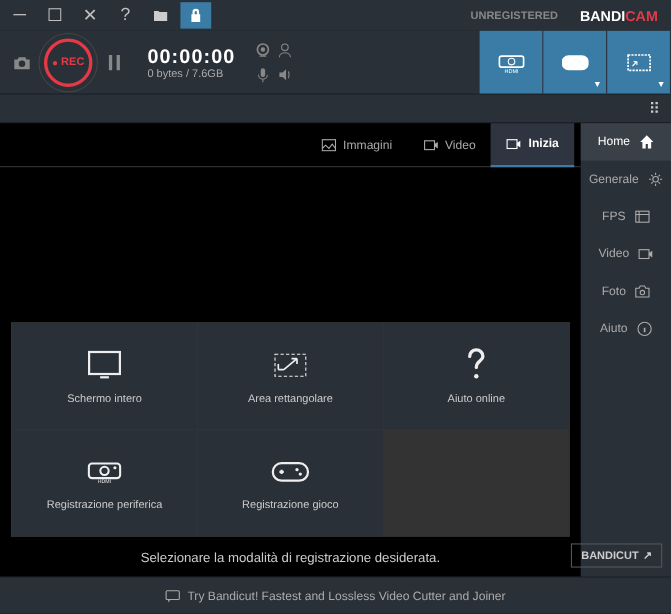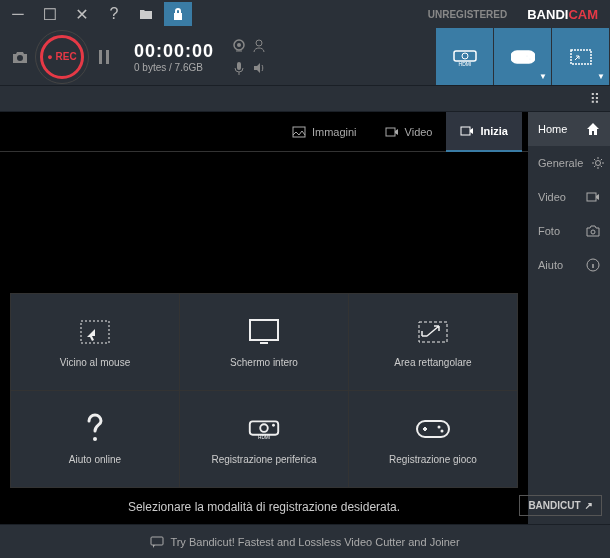--- a/index.html
+++ b/index.html
@@ -29,21 +29,21 @@
 .mode-tab { width: 58px; display: flex; align-items: center; justify-content: center; background: #3a7ca5; border-right: 1px solid #2a3038; cursor: pointer; }
 .mode-tab.has-drop { position: relative; }
 .mode-drop { position: absolute; right: 4px; bottom: 4px; font-size: 8px; color: #fff; }
 
 .subheader { height: 26px; background: #2a3038; display: flex; align-items: center; justify-content: flex-end; padding: 0 10px; font-size: 11px; color: #ccc; border-bottom: 1px solid #1a1f26; }
 .subheader .squares { margin-left: 6px; font-size: 14px; }
 
 .main { display: flex; height: 412px; }
 .content { flex: 1; background: #000000; display: flex; flex-direction: column; justify-content: space-between; }
 .sidebar { width: 82px; background: #2a3038; display: flex; flex-direction: column; }
-.side-item { height: 34px; display: flex; align-items: center; justify-content: space-between; gap: 8px; padding: 0 10px; font-size: 11px; color: #aaa; cursor: pointer; }
+.side-item { height: 34px; display: flex; align-items: center; justify-content: center; gap: 8px; padding: 0 10px; font-size: 11px; color: #aaa; cursor: pointer; }
 .side-item.active { background: #3a4048; color: #fff; }
 .side-item .si-icon { width: 14px; display: flex; align-items: center; justify-content: center; }
 
 .tabs-row { height: 40px; display: flex; align-items: center; justify-content: flex-end; gap: 0; padding: 0 6px 0 0; border-bottom: 1px solid #333; }
 .tab { height: 40px; padding: 0 14px; display: flex; align-items: center; gap: 6px; font-size: 11px; color: #aaa; cursor: pointer; }
 .tab.active { background: #2f3540; color: #fff; font-weight: bold; border-bottom: 2px solid #3a7ca5; }
 
 .grid-zone { padding: 10px; }
 .mode-grid { display: grid; grid-template-columns: repeat(3, 1fr); gap: 1px; background: #333; border: 1px solid #333; }
 .mode-cell { background: #2a3038; height: 96px; display: flex; flex-direction: column; align-items: center; justify-content: center; gap: 10px; cursor: pointer; }
@@ -189,29 +189,20 @@
             <path d="M10 5l3-2v6l-3-2" fill="#fff"></path>
           </svg>
         <span>Inizia</span>
       </div>
     </div>
 
     <div class="grid-zone">
       <div class="mode-grid">
         <div class="mode-cell">
           <div class="mode-icon">
-            <svg width="36" height="30" viewBox="0 0 36 30">
-                <rect x="4" y="4" width="28" height="22" fill="none" stroke="#eee" stroke-dasharray="2 2"></rect>
-                <path d="M18 12l-8 8 3 0 2 4 2-1-2-4 3 0z" fill="#eee"></path>
-              </svg>
-          </div>
-          <div class="mode-label">Vicino al mouse</div>
-        </div>
-        <div class="mode-cell">
-          <div class="mode-icon">
             <svg width="36" height="28" viewBox="0 0 36 28">
                 <rect x="4" y="2" width="28" height="20" fill="none" stroke="#eee" stroke-width="2"></rect>
                 <rect x="14" y="24" width="8" height="2" fill="#eee"></rect>
               </svg>
           </div>
           <div class="mode-label">Schermo intero</div>
         </div>
         <div class="mode-cell">
           <div class="mode-icon">
             <svg width="36" height="28" viewBox="0 0 36 28">
@@ -265,20 +256,29 @@
             <path fill="#fff" d="M7 1L1 7h2v6h3V9h2v4h3V7h2z"></path>
           </svg>
       </span>
     </div>
     <div class="side-item">
       <span>Generale</span>
       <span class="si-icon">
         <svg width="14" height="14" viewBox="0 0 14 14">
             <circle cx="7" cy="7" r="2.5" fill="none" stroke="#aaa"></circle>
             <path d="M7 1v2M7 11v2M1 7h2M11 7h2M3 3l1.4 1.4M9.6 9.6L11 11M11 3L9.6 4.4M4.4 9.6L3 11" stroke="#aaa"></path>
+          </svg>
+      </span>
+    </div>
+    <div class="side-item">
+      <span>FPS</span>
+      <span class="si-icon">
+        <svg width="14" height="12" viewBox="0 0 14 12">
+            <rect x="1" y="1" width="12" height="10" fill="none" stroke="#aaa"></rect>
+            <path d="M1 4h12M4 1v10" stroke="#aaa"></path>
           </svg>
       </span>
     </div>
     <div class="side-item">
       <span>Video</span>
       <span class="si-icon">
         <svg width="14" height="12" viewBox="0 0 14 12">
             <rect x="1" y="2" width="9" height="8" fill="none" stroke="#aaa"></rect>
             <path d="M10 5l3-2v6l-3-2" fill="#aaa"></path>
           </svg>

